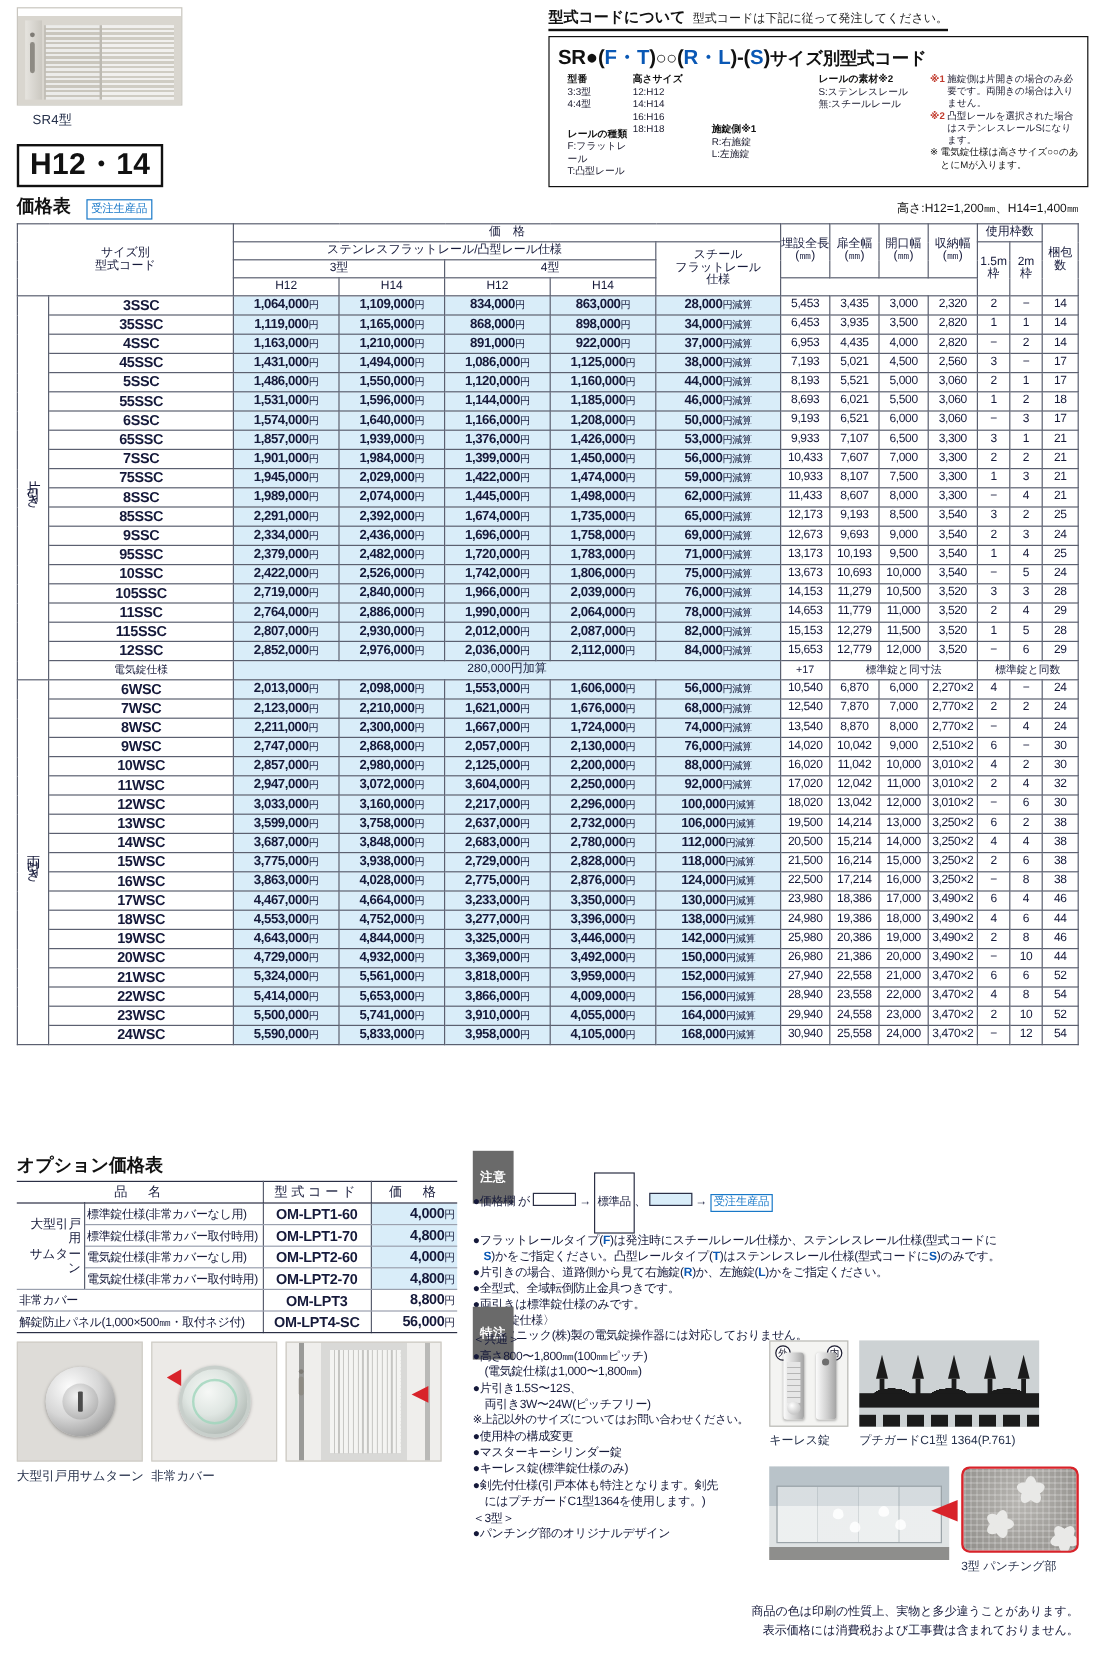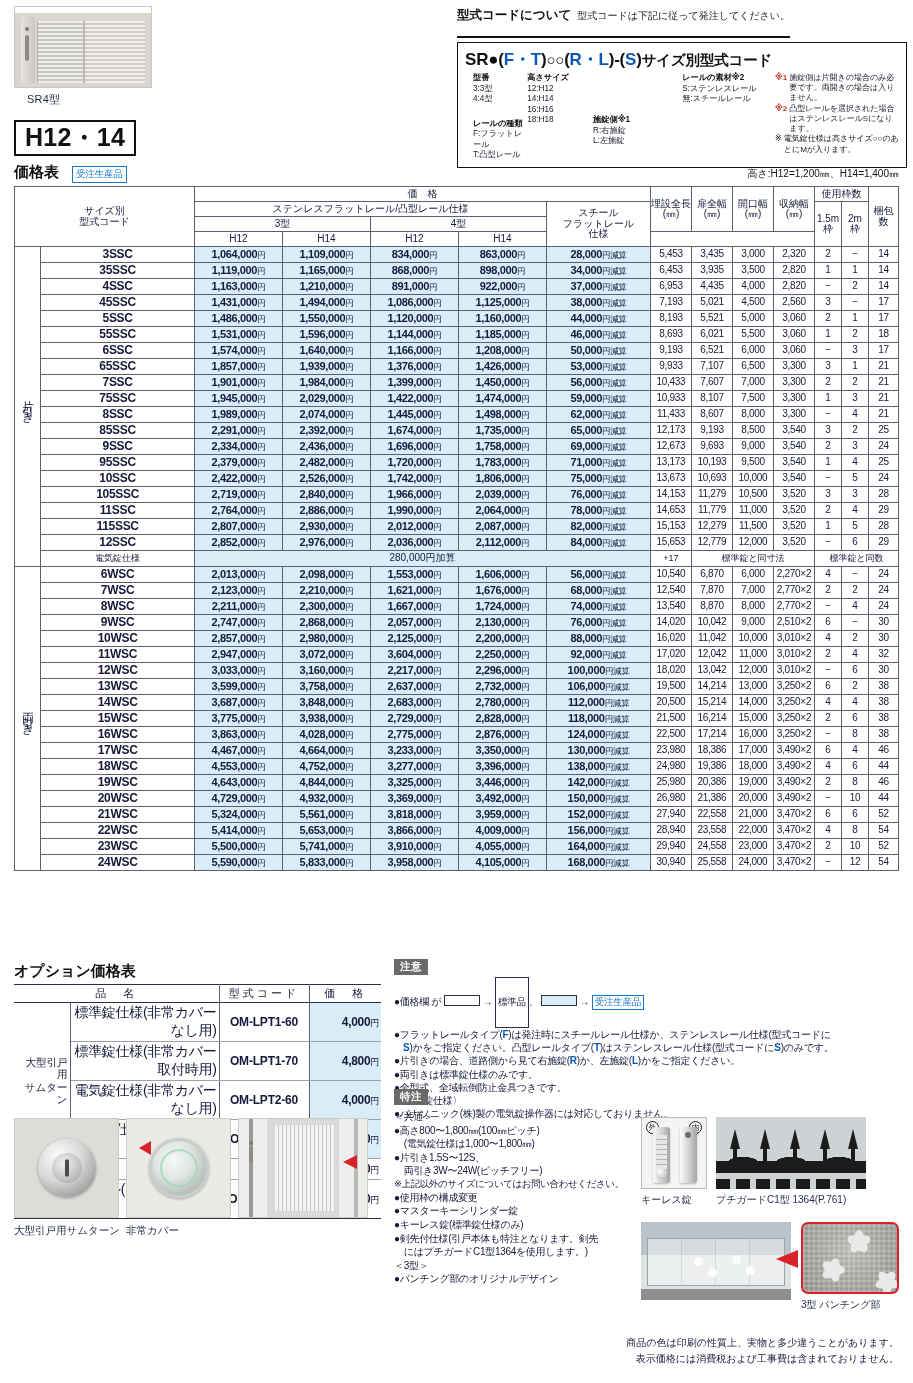--- a/index.html
+++ b/index.html
@@ -54,21 +54,21 @@
     position: absolute; left: 14px; top: 120px;
     border: 2px solid #111; padding: 2px 9px 3px;
     font-size: 25px; font-weight: bold; letter-spacing: .01em;
     line-height: 1.06; color: #111;
   }
 
   
   .code-sec { position: absolute; left: 457px; top: 5px; width: 450px; }
   .code-title {
     font-size: 12.5px; font-weight: bold; color: #111;
-    border-bottom: 2px solid #111; display: inline-block; padding-bottom: 12px;
+    border-bottom: 2px solid #111; display: inline-block; padding-bottom: 1px;
   }
   .code-title .sub { font-weight: normal; font-size: 10px; margin-left: 6px; color:#222; }
   .code-box { border: 1px solid #111; margin-top: 4px; padding: 5px 7px 6px; }
   .code-line { font-size: 17px; font-weight: bold; color: #111; letter-spacing: -.2px; white-space: nowrap; }
   .code-line .bl { color: #0a58b5; }
   .code-line .ring { font-size: 15px; }
   .code-line .tail { font-size: 14.5px; }
   .code-cols { display: flex; margin-top: 2px; font-size: 8.2px; line-height: 1.28; }
   .cc { position: relative; }
   .cc b { color: #0a58b5; }
@@ -129,21 +129,21 @@
   
   .opt-title { position: absolute; left: 14px; top: 962px; font-size: 15px; font-weight: bold; color: #111; }
   table.opt {
     position: absolute; left: 14px; top: 984px; width: 367px;
     border-collapse: collapse; font-size: 10px; color: #15193a;
   }
   table.opt th, table.opt td { border-left: 1px solid #5b6070; border-right: 1px solid #5b6070; padding: 1px 2px; }
   table.opt thead th { border-top: 1.6px solid #2b2f45; border-bottom: 1.6px solid #2b2f45; font-weight: normal; font-size: 11px; letter-spacing: 3px; }
   table.opt tbody td { border-bottom: 1px solid #9aa0ae; height: 17px; }
   table.opt tbody tr:last-child td { border-bottom: 1.6px solid #2b2f45; }
-  td.oname { font-size: 14px; text-align: right; padding-left: 2px; letter-spacing: -.3px; }
+  td.oname { font-size: 10px; text-align: left; padding-left: 2px; letter-spacing: -.3px; }
   td.ogrp { font-size: 10.5px; text-align: right; padding-left: 2px; width: 56px; line-height: 1.15; }
   td.ocode { font-size: 12px; font-weight: bold; text-align: center; width: 90px; letter-spacing: -.2px; }
   td.oprice { font-size: 12px; font-weight: bold; text-align: right; padding-right: 4px; width: 72px; letter-spacing: -.3px; }
   td.oprice .yen { font-size: 9px; font-weight: normal; }
   td.hi { background: #d9edf9; }
   .noleft { border-left: none !important; }
   .noright { border-right: none !important; }
 
   
   .fig { position: absolute; background: #dedcd8; border: 1px solid #cfccc6; overflow: hidden; }
@@ -185,21 +185,21 @@
   }
   .panel-punch {
     position: absolute; left: 28%; top: 6%; width: 46%; bottom: 6%;
     background: repeating-linear-gradient(90deg,#f4f4f2 0 3px,#c5c5c2 3px 4px),
                 repeating-linear-gradient(0deg,rgba(255,255,255,.65) 0 2px,rgba(150,150,148,.4) 2px 3px);
   }
 
   
   .sec-label {
     position: absolute; background: #6a6a6a; color: #fff;
-    font-size: 10.5px; font-weight: bold; padding: 1px 6px; letter-spacing: .04em;
+    font-size: 10.5px; font-weight: bold; padding: 15px 6px; letter-spacing: .04em;
   }
   .notes { position: absolute; left: 394px; width: 512px; font-size: 10px; line-height: 1.33; color: #15193a; }
   .notes .li { margin-bottom: 0px; letter-spacing: -.25px; }
   .notes .ind { padding-left: 9px; display: block; letter-spacing: -.25px; }
   .bl { color: #0a58b5; font-weight: bold; }
   .chip-empty {
     display: inline-block; width: 36px; height: 11px; border: 1px solid #2b2f45;
     vertical-align: -1px; background: #fff;
   }
   .chip-blue {
@@ -1052,22 +1052,22 @@
       <span>→</span>
       <span class="chip-txt-blue">受注生産品</span>
     </div>
     <div class="li">
       <span>●フラットレールタイプ(</span><span class="bl">F</span><span>)は発注時にスチールレール仕様か、ステンレスレール仕様(型式コードに</span>
       <span class="ind"><span class="bl">S</span><span>)かをご指定ください。凸型レールタイプ(</span><span class="bl">T</span><span>)はステンレスレール仕様(型式コードに</span><span class="bl">S</span><span>)のみです。</span></span>
     </div>
     <div class="li">
       <span>●片引きの場合、道路側から見て右施錠(</span><span class="bl">R</span><span>)か、左施錠(</span><span class="bl">L</span><span>)かをご指定ください。</span>
     </div>
+    <div class="li">●全型式、全域転倒防止金具つきです。</div>
     <div class="li">●両引きは標準錠仕様のみです。</div>
-    <div class="li">●全型式、全域転倒防止金具つきです。</div>
     <div class="li">〈電気錠仕様〉</div>
     <div class="li">●パナソニック(株)製の電気錠操作器には対応しておりません。</div>
   </div>
 
   <div class="sec-label" style="left:394px;top:1089px;font-family:Liberation Serif, serif;">特注</div>
   <div class="tok" style="top:1110px;">
     <div class="li">＜共通＞</div>
     <div class="li">●高さ800〜1,800㎜(100㎜ピッチ)</div>
     <div class="li">　(電気錠仕様は1,000〜1,800㎜)</div>
     <div class="li">●片引き1.5S〜12S、</div>

